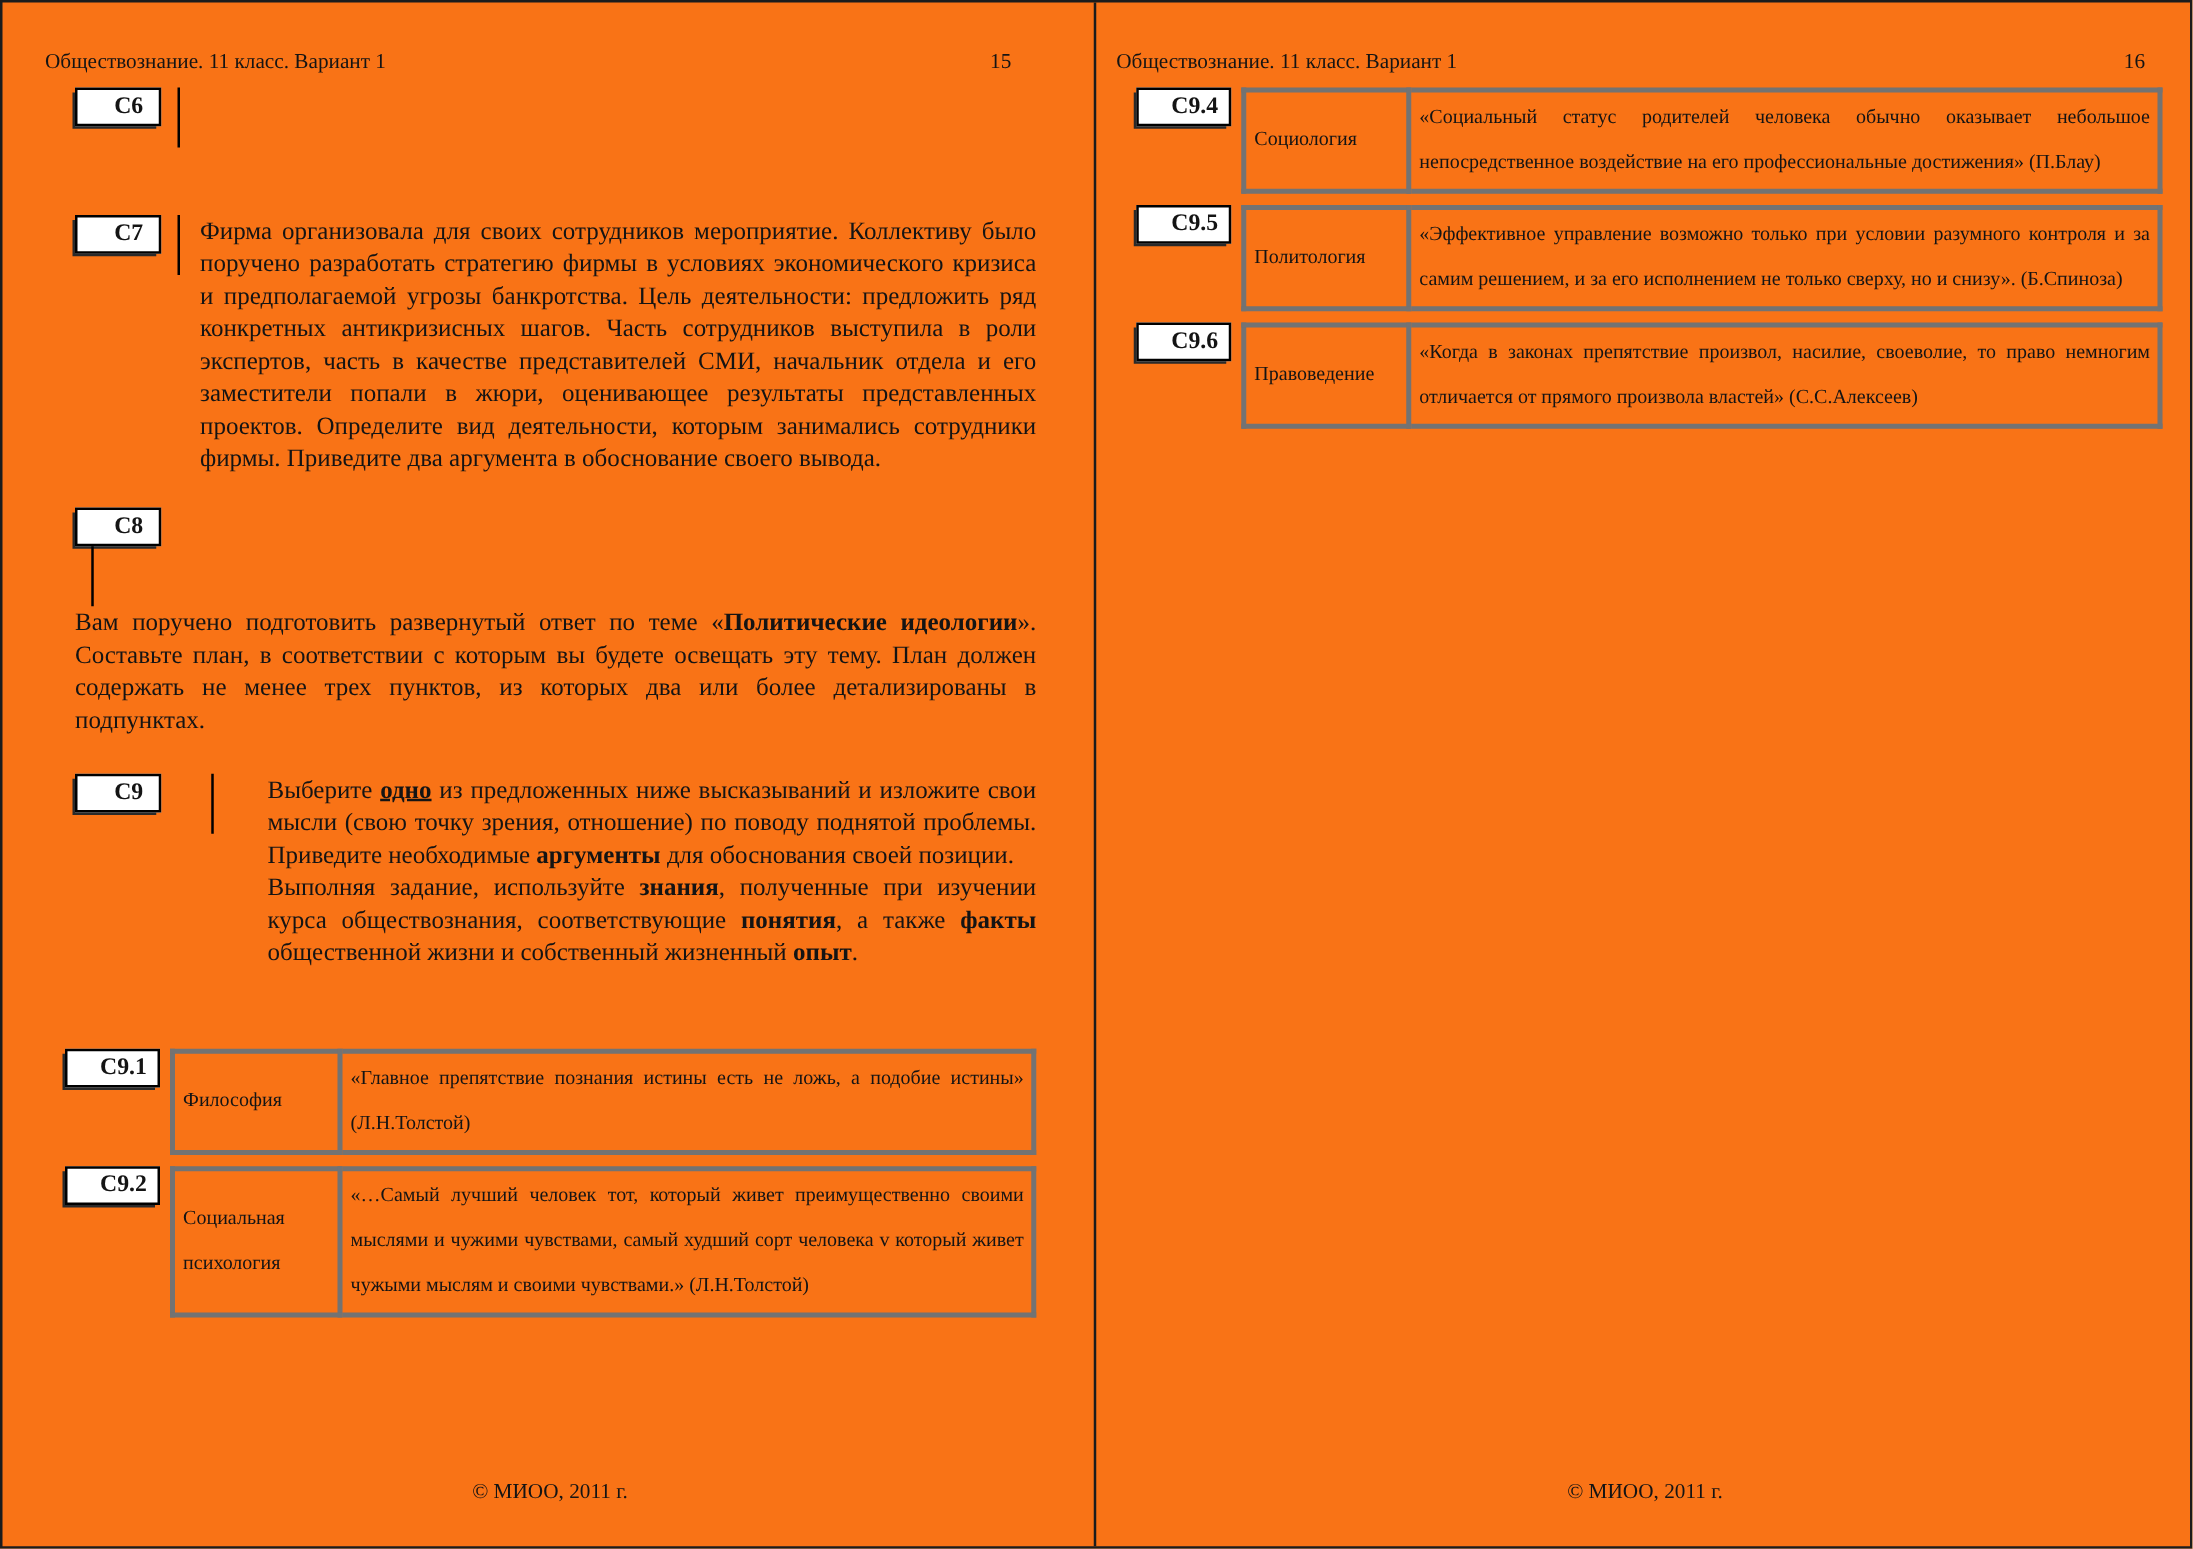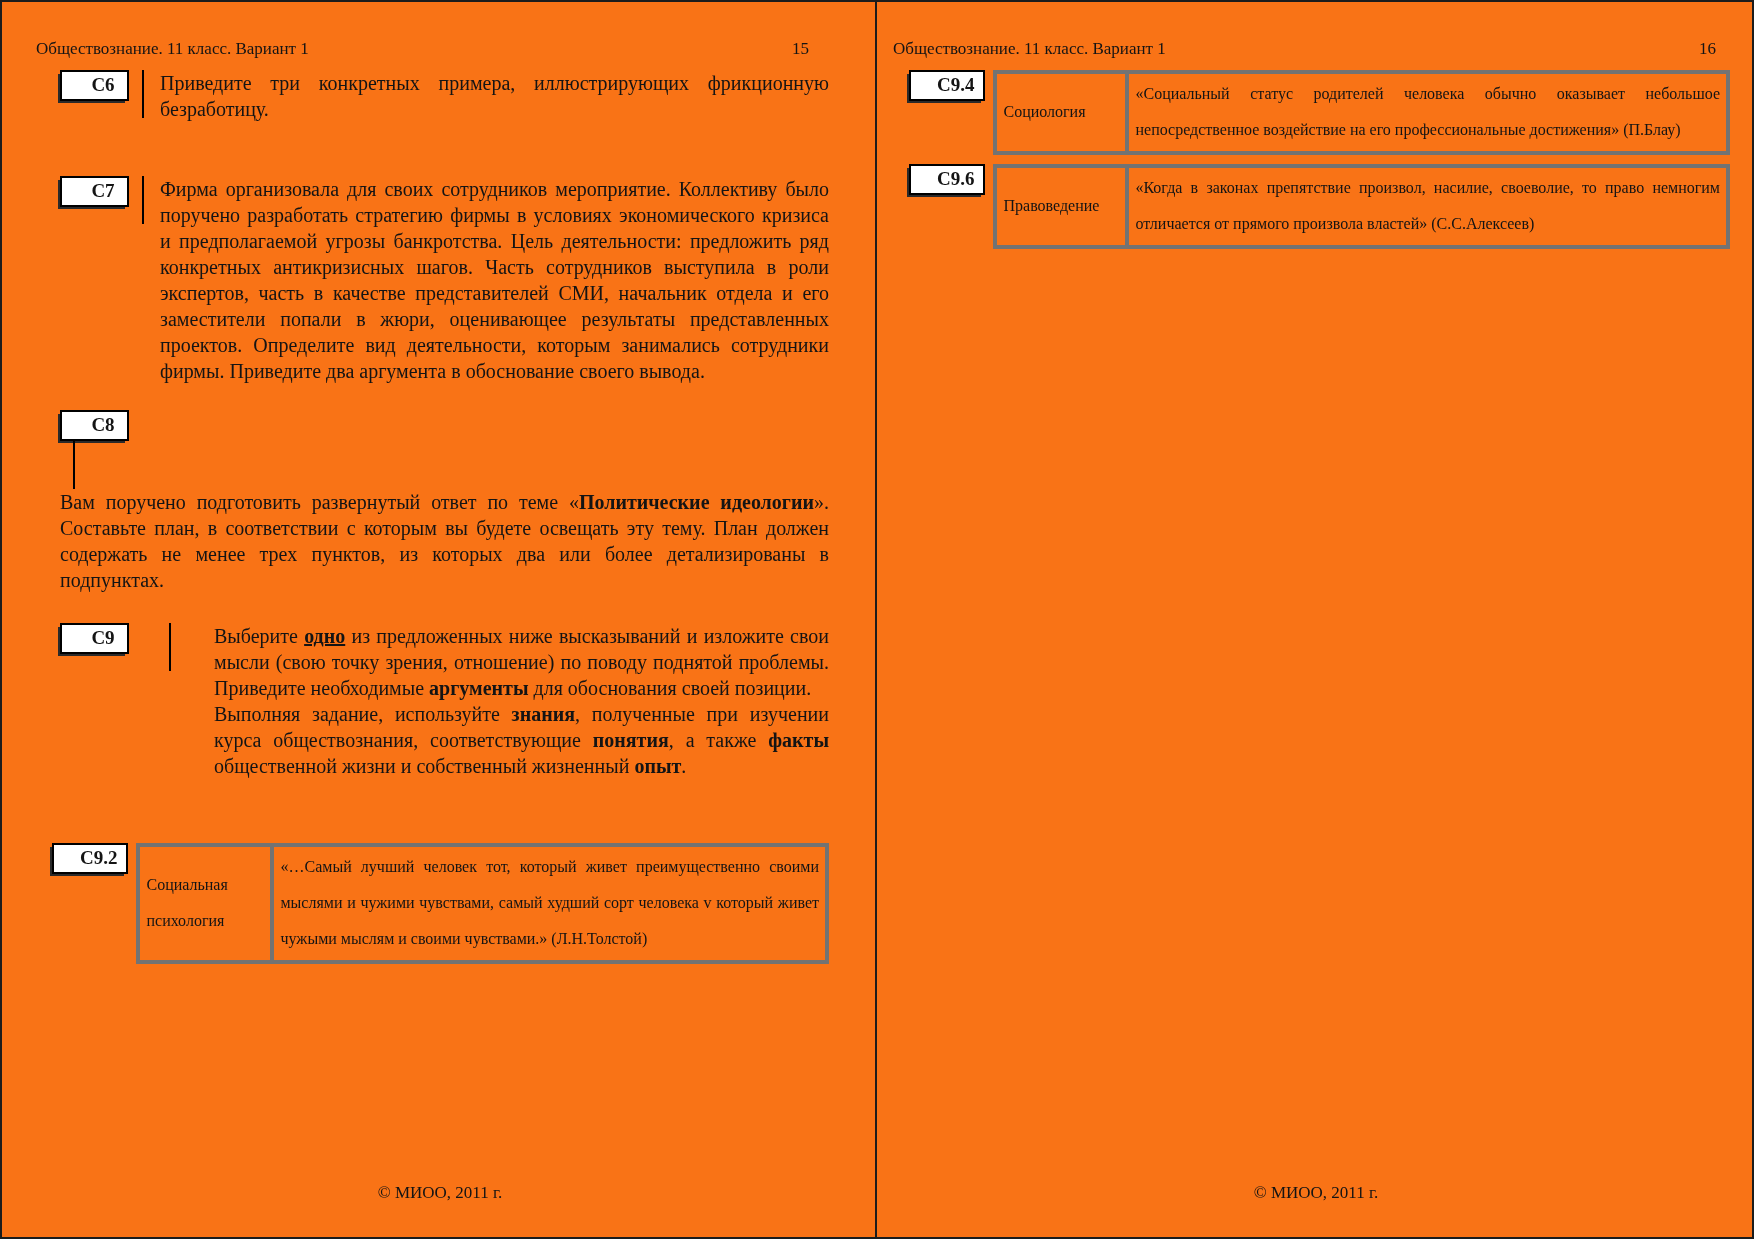--- a/index.html
+++ b/index.html
@@ -88,23 +88,20 @@
   <div class="page page-left">
 
     <div class="pagehead">
       <span>Обществознание. 11 класс. Вариант 1</span>
       <span>15</span>
     </div>
 
     <div class="task m-c6">
       <div class="tlabel">С6</div>
       <div class="trule"></div>
-      <div class="ttext">
-        <p class="para"><span>Приведите три конкретных примера, иллюстрирующих фрикционную безработицу.</span></p>
-      </div>
     </div>
 
     <div class="task m-c7">
       <div class="tlabel">С7</div>
       <div class="trule"></div>
       <div class="ttext">
         <p class="para"><span>Фирма организовала для своих сотрудников мероприятие. Коллективу было поручено разработать стратегию фирмы в условиях экономического кризиса и предполагаемой угрозы банкротства. Цель деятельности: предложить ряд конкретных антикризисных шагов. Часть сотрудников выступила в роли экспертов, часть в качестве представителей СМИ, начальник отдела и его заместители попали в жюри, оценивающее результаты представленных проектов. Определите вид деятельности, которым занимались сотрудники фирмы. Приведите два аргумента в обоснование своего вывода.</span></p>
       </div>
     </div>
 
@@ -118,20 +115,31 @@
 
     <div class="task m-c9">
       <div class="tlabel">С9</div>
       <div class="trule"></div>
       <div class="ttext">
         <p class="para"><span>Выберите </span><span style="font-weight: bold; text-decoration: underline;">одно</span><span> из предложенных ниже высказываний и изложите свои мысли (свою точку зрения, отношение) по поводу поднятой проблемы. Приведите необходимые </span><span style="font-weight: bold;">аргументы</span><span> для обоснования своей позиции.</span></p>
         <p class="para"><span>Выполняя задание, используйте </span><span style="font-weight: bold;">знания</span><span>, полученные при изучении курса обществознания, соответствующие </span><span style="font-weight: bold;">понятия</span><span>, а также </span><span style="font-weight: bold;">факты</span><span> общественной жизни и собственный жизненный </span><span style="font-weight: bold;">опыт</span><span>.</span></p>
       </div>
     </div>
 
+    <div class="qrow">
+      <div class="tlabel">С9.1</div>
+      <table class="qtable">
+        <tbody>
+            <tr>
+          <td class="qcat">Философия</td>
+          <td class="qtext">«Главное препятствие познания истины есть не ложь, а подобие истины» (Л.Н.Толстой)</td>
+        </tr>
+      </tbody>
+        </table>
+    </div>
 
     <div class="qrow">
       <div class="tlabel">С9.2</div>
       <table class="qtable">
         <tbody>
             <tr>
           <td class="qcat">Социальная психология</td>
           <td class="qtext">«…Самый лучший человек тот, который живет преимущественно своими мыслями и чужими чувствами, самый худший сорт человека v который живет чужыми мыслям и своими чувствами.» (Л.Н.Толстой)</td>
         </tr>
       </tbody>
@@ -154,20 +162,31 @@
       <table class="qtable">
         <tbody>
             <tr>
           <td class="qcat">Социология</td>
           <td class="qtext">«Социальный статус родителей человека обычно оказывает небольшое непосредственное воздействие на его профессиональные достижения» (П.Блау)</td>
         </tr>
       </tbody>
         </table>
     </div>
 
+    <div class="qrow">
+      <div class="tlabel">С9.5</div>
+      <table class="qtable">
+        <tbody>
+            <tr>
+          <td class="qcat">Политология</td>
+          <td class="qtext">«Эффективное управление возможно только при условии разумного контроля и за самим решением, и за его исполнением не только сверху, но и снизу». (Б.Спиноза)</td>
+        </tr>
+      </tbody>
+        </table>
+    </div>
 
     <div class="qrow">
       <div class="tlabel">С9.6</div>
       <table class="qtable">
         <tbody>
             <tr>
           <td class="qcat">Правоведение</td>
           <td class="qtext">«Когда в законах препятствие произвол, насилие, своеволие, то право немногим отличается от прямого произвола властей» (С.С.Алексеев)</td>
         </tr>
       </tbody>

